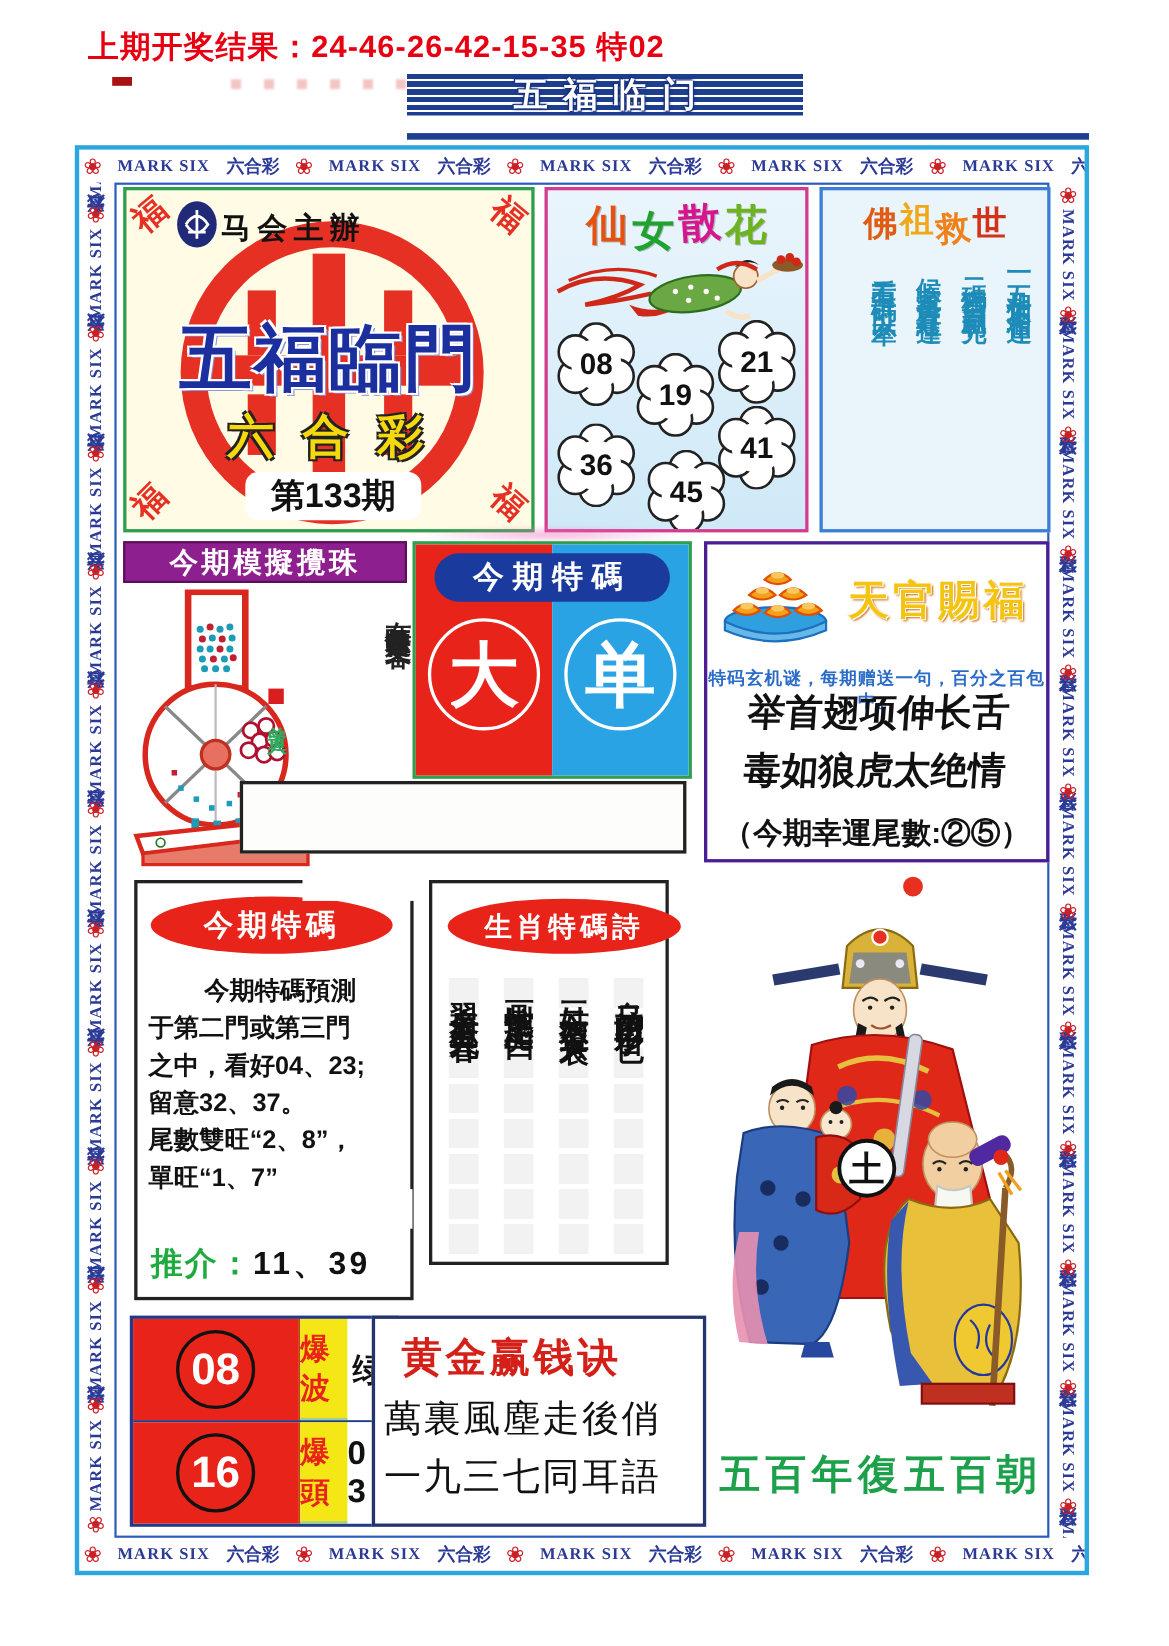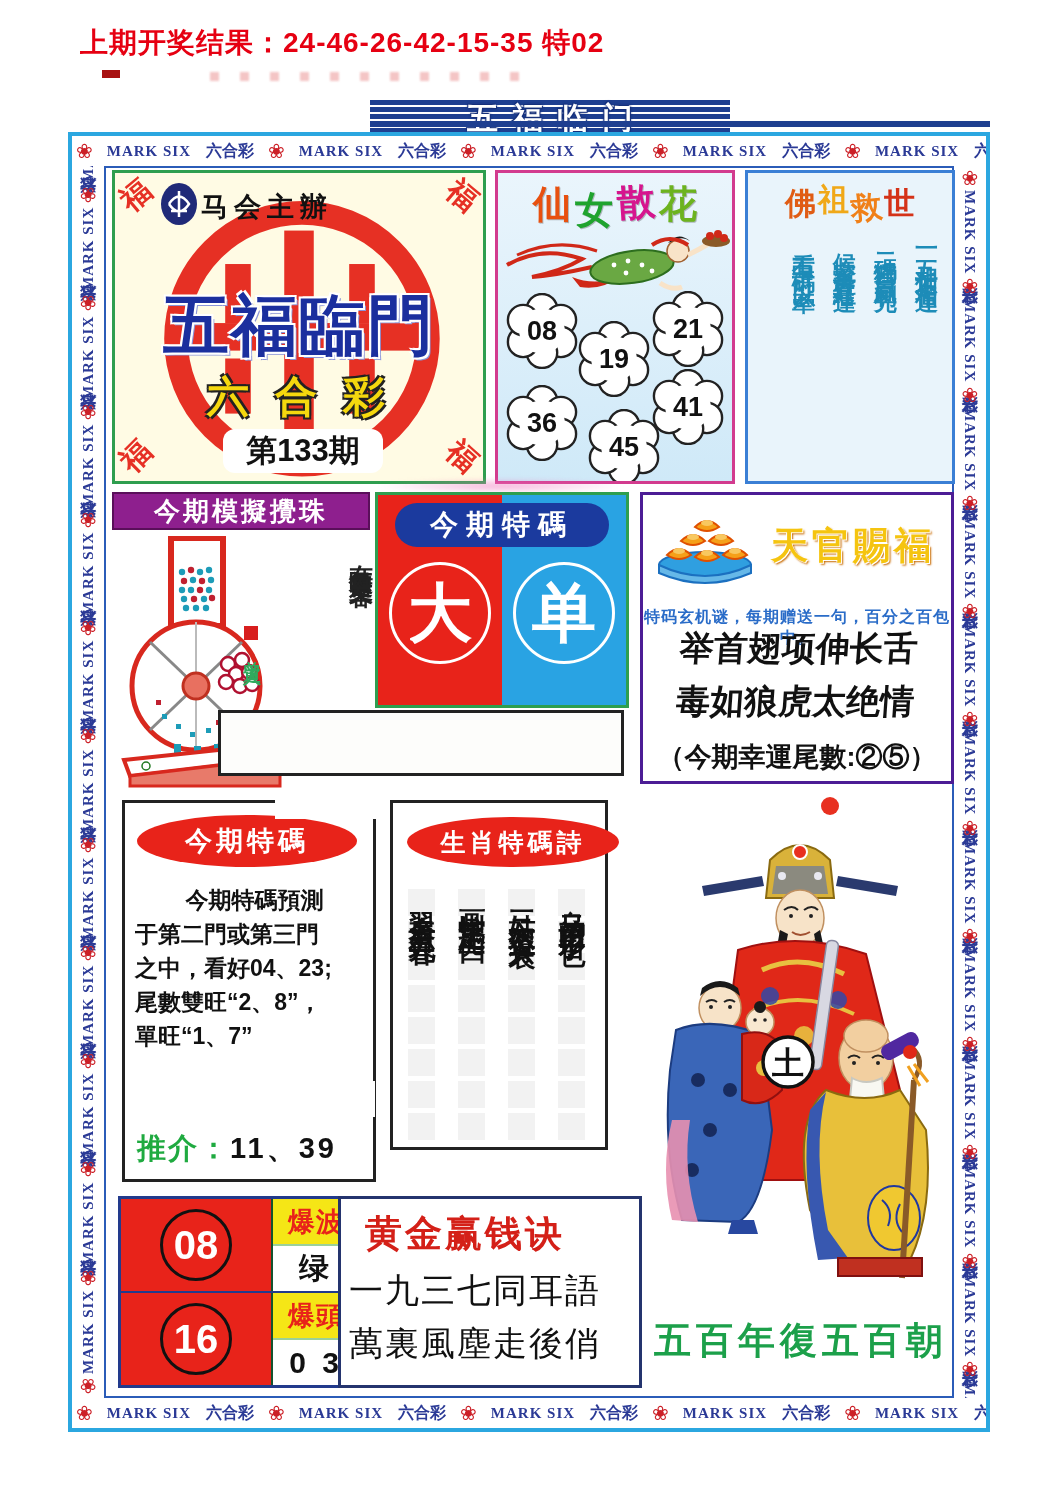--- a/index.html
+++ b/index.html
@@ -6,21 +6,21 @@
   .page{position:relative;width:1063px;height:1496px;background:#ffffff;overflow:hidden;
         font-family:"Liberation Sans",sans-serif;}
   .abs{position:absolute;}
 
   
   .prev-result{left:80px;top:24px;font-size:28px;font-weight:bold;color:#e60012;letter-spacing:1px;}
   .erased-dash{left:102px;top:70px;width:18px;height:8px;background:#a81212;}
   .erased-trace{left:210px;top:72px;width:330px;height:9px;
       background:repeating-linear-gradient(90deg,rgba(225,90,90,.35) 0 9px,transparent 9px 30px);
       filter:blur(1px);}
-  .banner{left:370px;top:100px;width:360px;height:38px;
+  .banner{left:370px;top:67px;width:360px;height:38px;
       background:repeating-linear-gradient(to bottom,#1e3f90 0 5px,#ffffff 5px 7px);
       display:flex;align-items:center;justify-content:center;}
   .banner span{color:#ffffff;font-size:31px;font-weight:bold;letter-spacing:14px;padding-left:14px;
       text-shadow:0 0 3px #16307a,0 0 3px #16307a,1px 1px 0 #16307a,-1px -1px 0 #16307a;}
   .banner-bar{left:370px;top:121px;width:620px;height:6px;background:#1e3f90;}
 
   
   .frame{left:68px;top:132px;width:922px;height:1300px;border:4px solid #2ba7e0;
       box-sizing:border-box;background:#ffffff;}
   .pattern-strip{position:absolute;overflow:hidden;white-space:nowrap;color:#2b3a96;}
@@ -151,21 +151,21 @@
       color:#1ca04a;letter-spacing:5px;}
 
   
   .numbox{left:12px;top:1028px;width:244px;height:192px;border:3px solid #223a8c;box-sizing:border-box;
       display:flex;flex-direction:column;}
   .num-row{flex:1;display:flex;border-bottom:2px solid #223a8c;}
   .num-row:last-child{border-bottom:none;}
   .num-left{width:150px;background:#e8231a;display:flex;align-items:center;justify-content:center;}
   .num-circle{width:66px;height:66px;border:3px solid #111;border-radius:50%;display:flex;align-items:center;
       justify-content:center;color:#fff;font-size:40px;font-weight:bold;}
-  .num-right{flex:1;display:flex;flex-direction:column;border-left:2px solid #14532d;}
+  .num-right{flex:1;display:flex;flex-direction:row;border-left:2px solid #c2410c;}
   .num-tag{flex:1;background:#f5e616;display:flex;align-items:center;justify-content:center;color:#e8231a;
       font-size:27px;font-weight:bold;letter-spacing:1px;border-bottom:2px solid #9ad09a;}
   .num-val{flex:1;background:#fff;display:flex;align-items:center;justify-content:center;color:#111;
       font-size:30px;font-weight:bold;letter-spacing:4px;}
 
   
   .golden-box{left:232px;top:1028px;width:304px;height:192px;border:3px solid #24346e;background:#fff;
       box-sizing:border-box;}
   .gold-title{position:absolute;left:24px;top:10px;font-size:37px;font-weight:bold;color:#d42018;
       letter-spacing:3px;}
@@ -468,20 +468,21 @@
         <div class="tg-lucky">（今期幸運尾數:②⑤）</div>
       </div>
 
       <div class="abs pred-box">
         <div class="red-ellipse">今期特碼</div>
         <div class="title-patch"></div>
         <div class="pred-lines">
             <div>今期特碼預測</div>
             <div>于第二門或第三門</div>
             <div>之中，看好04、23;</div>
+            <div>留意32、37。</div>
             <div>尾數雙旺“2、8”，</div>
             <div>單旺“1、7”</div>
           </div>
         <div class="pred-patch"></div>
         <div class="recommend">
           <span class="rec-label">推介：</span><span class="rec-value">11、39</span>
         </div>
       </div>
 
       <div class="abs zodiac-box">
@@ -575,20 +576,20 @@
           <div class="num-right">
             <div class="num-tag">爆頭</div>
             <div class="num-val">0 3</div>
           </div>
         </div>
       </div>
 
       <div class="abs golden-box">
         <div class="gold-title">黄金赢钱诀</div>
         <div class="gold-lines">
+            <div>萬裏風塵走後俏</div>
             <div>一九三七同耳語</div>
-            <div>萬裏風塵走後俏</div>
           </div>
       </div>
 
     </div>
   </div>
 </div>
 
 </body></html>

